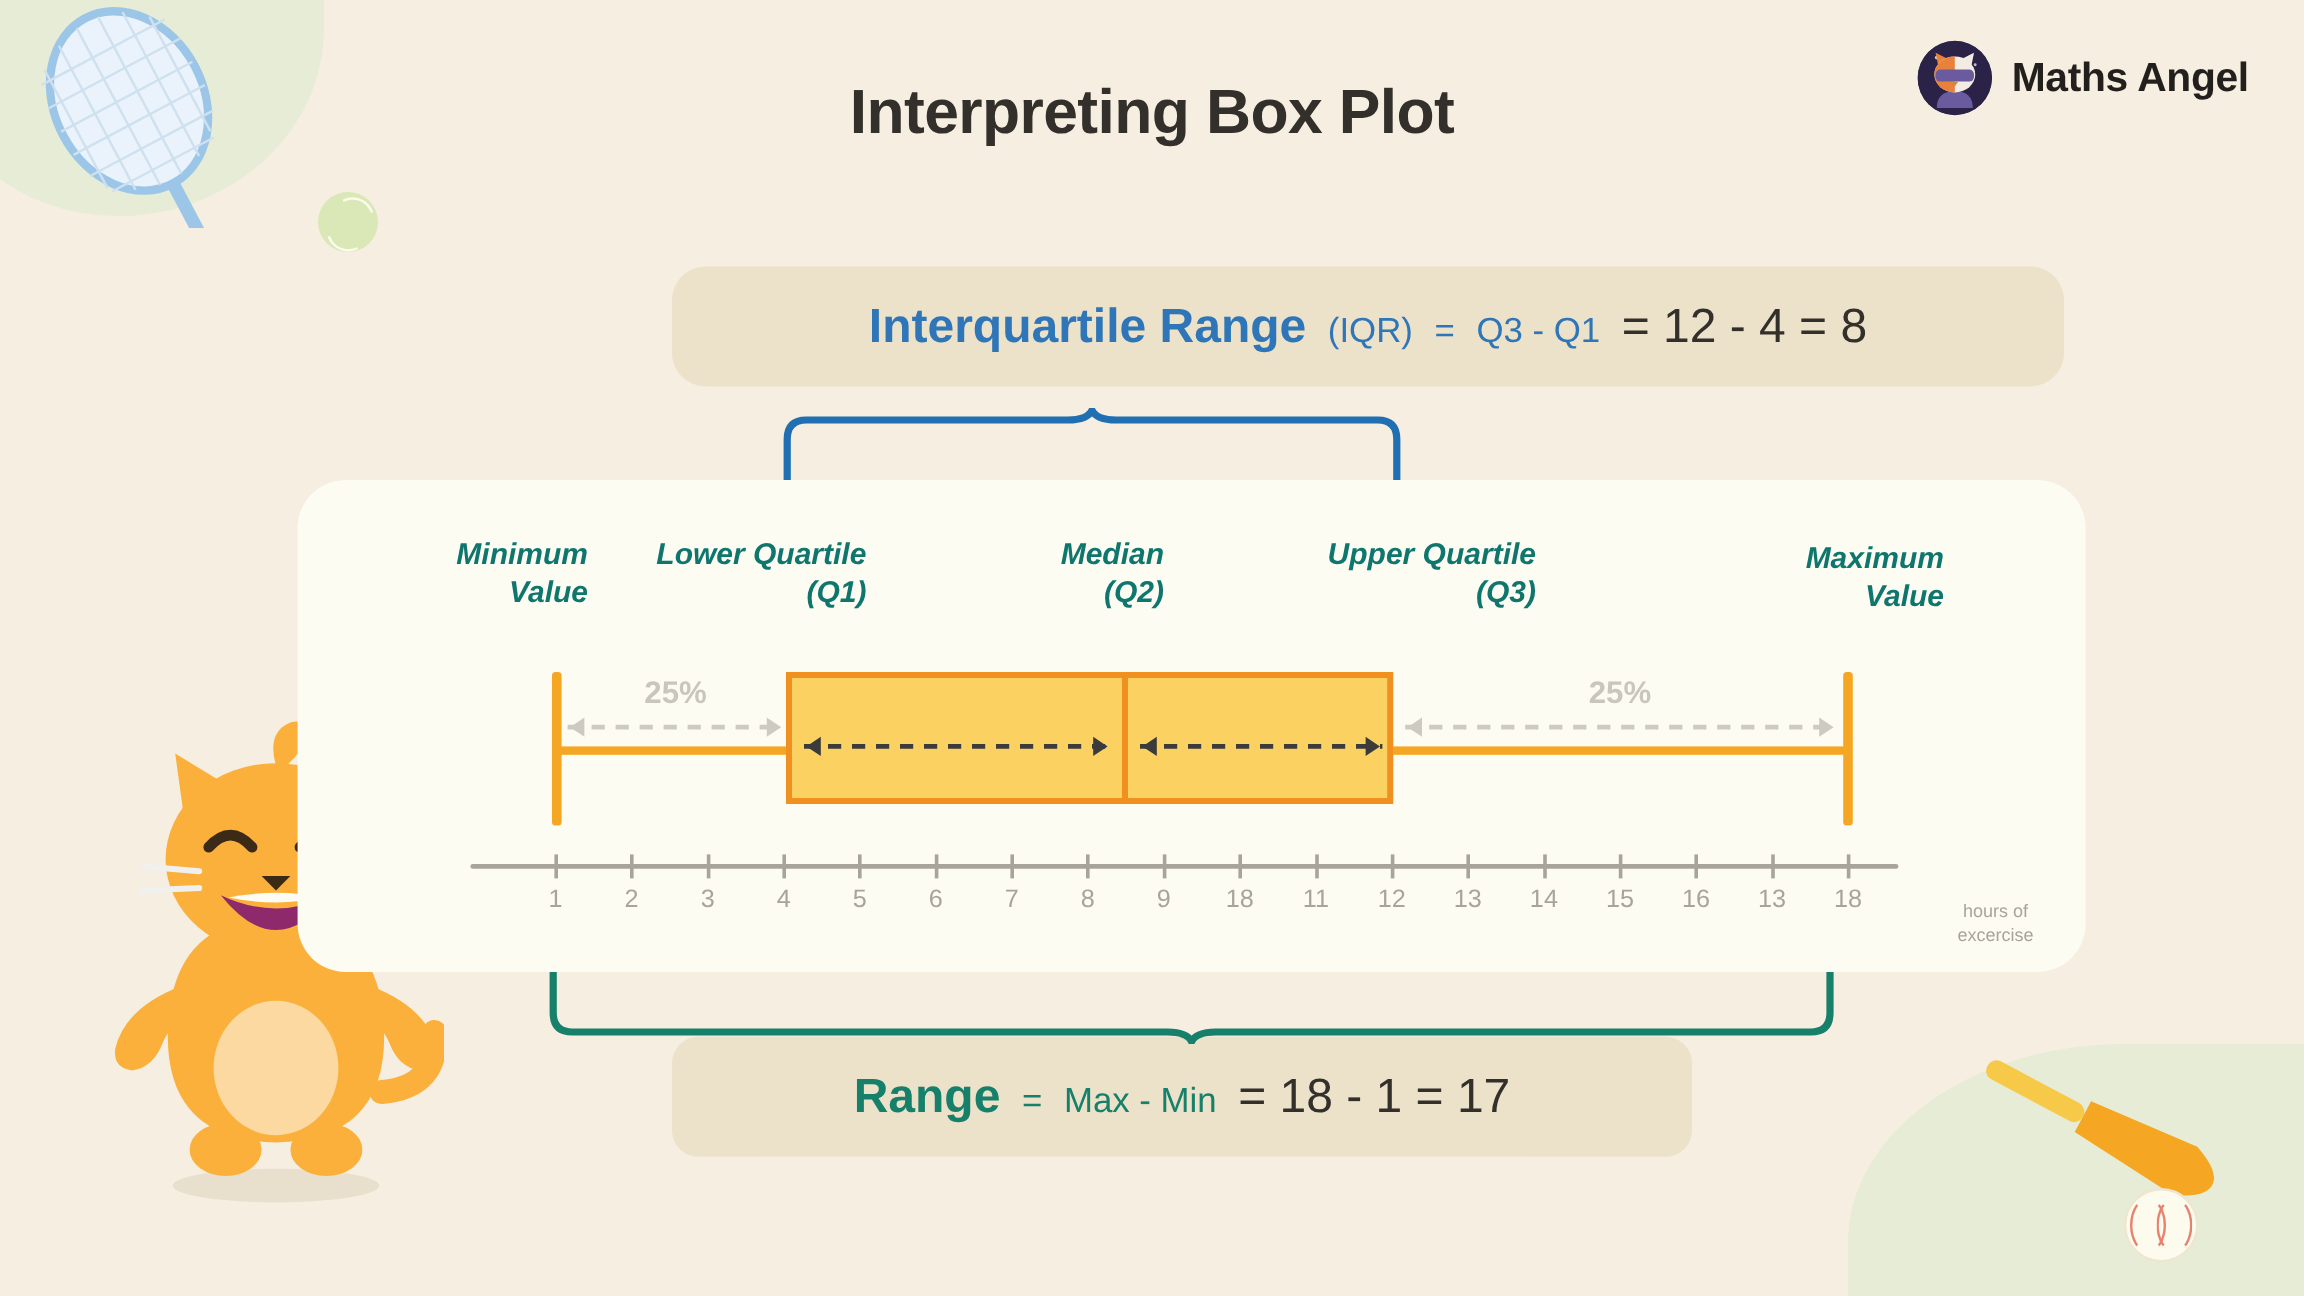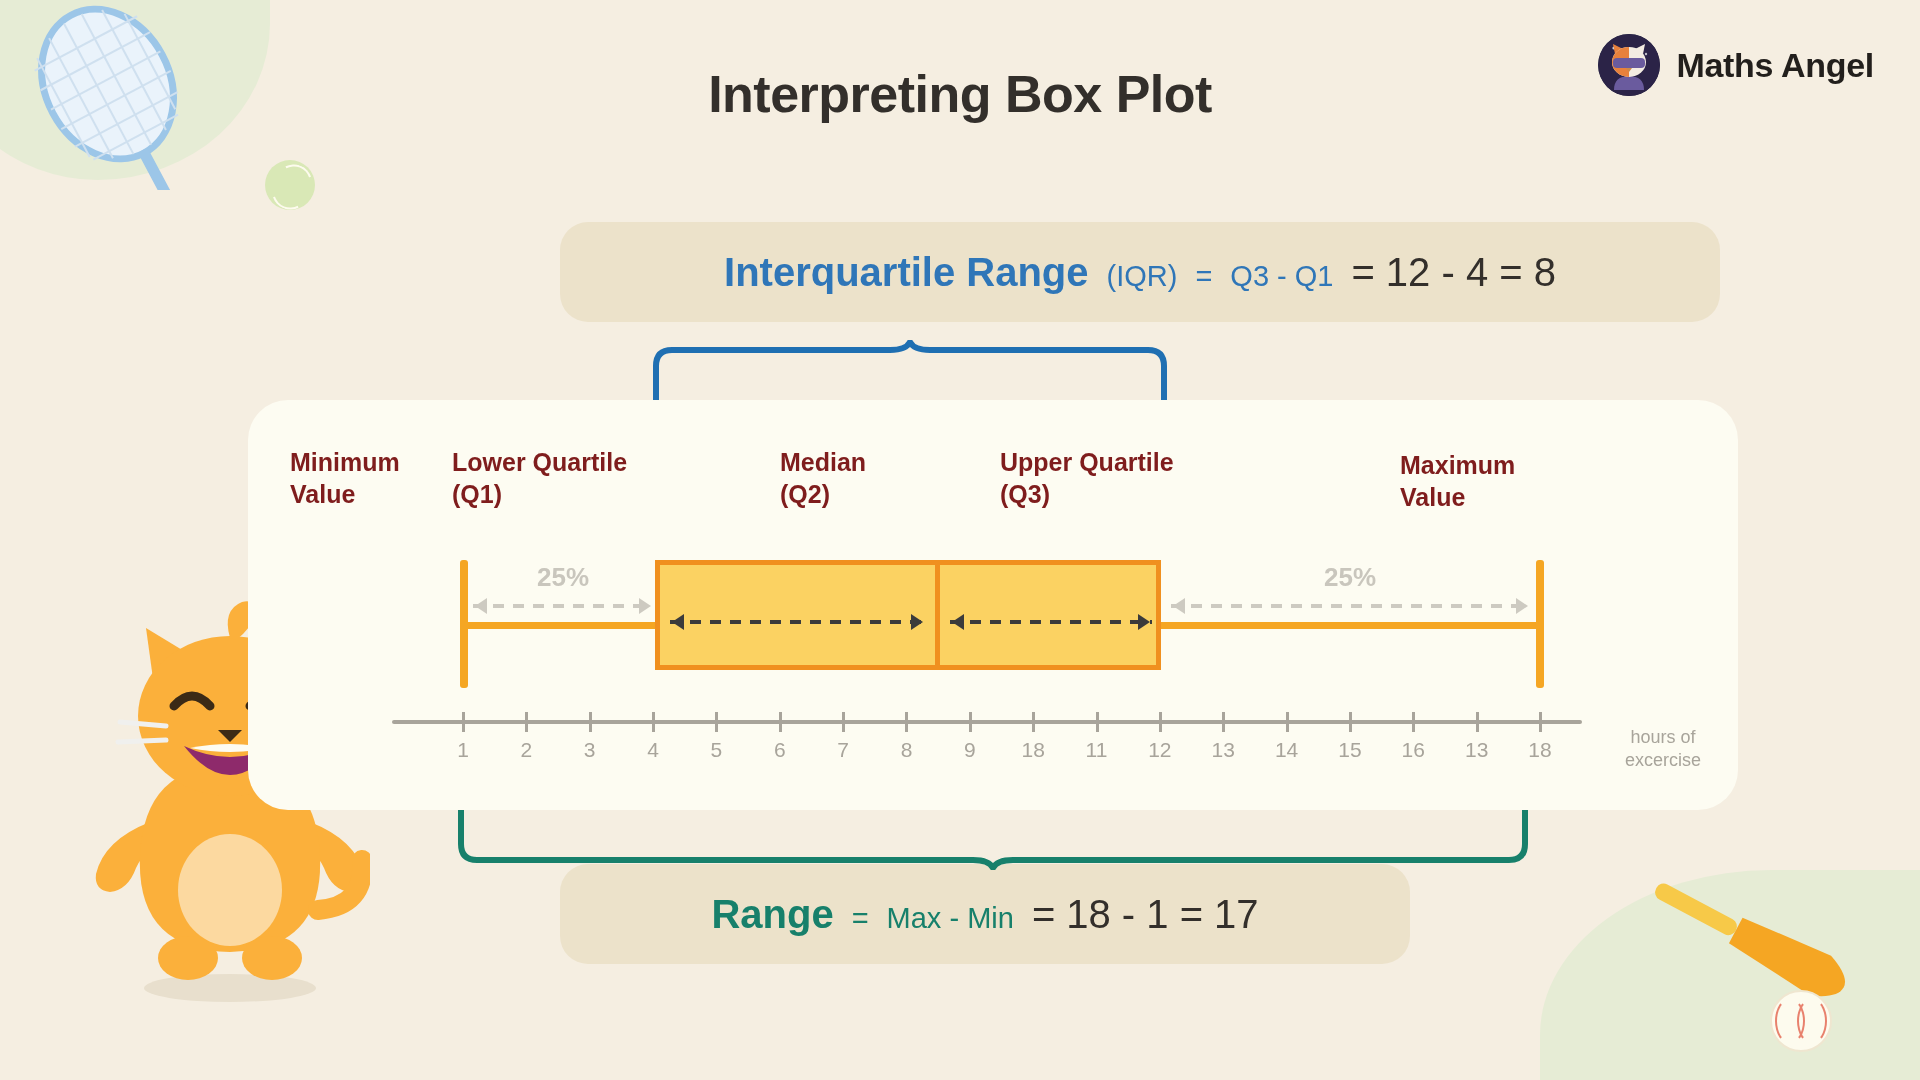--- a/index.html
+++ b/index.html
@@ -40,50 +40,50 @@
   .logo{position:absolute;right:46px;top:34px;display:flex;align-items:center;gap:16px;}
   .logo-badge{width:62px;height:62px;border-radius:50%;
     background:radial-gradient(circle at 30% 30%,#3b4c63,#241d3d 70%);
     position:relative;overflow:hidden;flex:none;}
   .logo-text{font-size:34px;font-weight:bold;color:#221f1c;letter-spacing:-0.3px;}
 
   
   .formula-bar{position:absolute;background:#ece2ca;border-radius:28px;
     display:flex;align-items:center;justify-content:center;}
   #iqr-bar{left:560px;top:222px;width:1160px;height:100px;}
-  #range-bar{left:560px;top:864px;width:850px;height:100px;}
+  #range-bar{left:560px;top:864px;width:850px;height:100px;border-radius:22px;}
   .f-row{display:flex;align-items:baseline;white-space:nowrap;text-align:right;}
   .f-strong{font-size:40px;font-weight:bold;}
   .f-mid{font-size:29px;}
   .f-dark{font-size:40px;color:#332f2b;}
   .blue{color:#2f76b8;}
   .teal{color:#17806b;}
   .sp{display:inline-block;width:18px;}
   .sp-s{display:inline-block;width:11px;}
 
   
   .card{position:absolute;left:248px;top:400px;width:1490px;height:410px;
     background:#fdfcf2;border-radius:40px;}
 
   
-  .lbl{position:absolute;text-align:left;color:#7f1d1d;font-weight:bold;
-    font-size:25px;line-height:1.26;}
+  .lbl{position:absolute;text-align:right;color:#0f766e;font-weight:bold;
+    font-size:25px;line-height:1.26;font-style:italic;}
 
   .whisker-line{position:absolute;background:#f5a623;}
   .cap{position:absolute;width:8px;background:#f5a623;border-radius:3px;}
   .box{position:absolute;background:#fbd262;border:5px solid #f0901f;}
   .median-line{position:absolute;width:5px;background:#f0901f;}
 
   .pct{position:absolute;color:#c9c6bd;font-size:26px;font-weight:bold;text-align:center;}
 
   
   .axis{position:absolute;height:4px;background:#a8a49b;border-radius:2px;}
   .tick{position:absolute;width:3px;height:20px;background:#a8a49b;}
   .tick-lbl{position:absolute;color:#a8a49b;font-size:21px;text-align:center;width:40px;}
-  .axis-cap{position:absolute;color:#a8a49b;font-size:18px;line-height:1.3;text-align:center;width:130px;}
+  .axis-cap{position:absolute;color:#a8a49b;font-size:15px;line-height:1.3;text-align:center;width:130px;margin-top:24px;}
 
   
   .brace-svg{position:absolute;}
 </style>
 </head>
 <body>
 
 <div class="blob-tl"></div>
 <div class="blob-br"></div>
 

